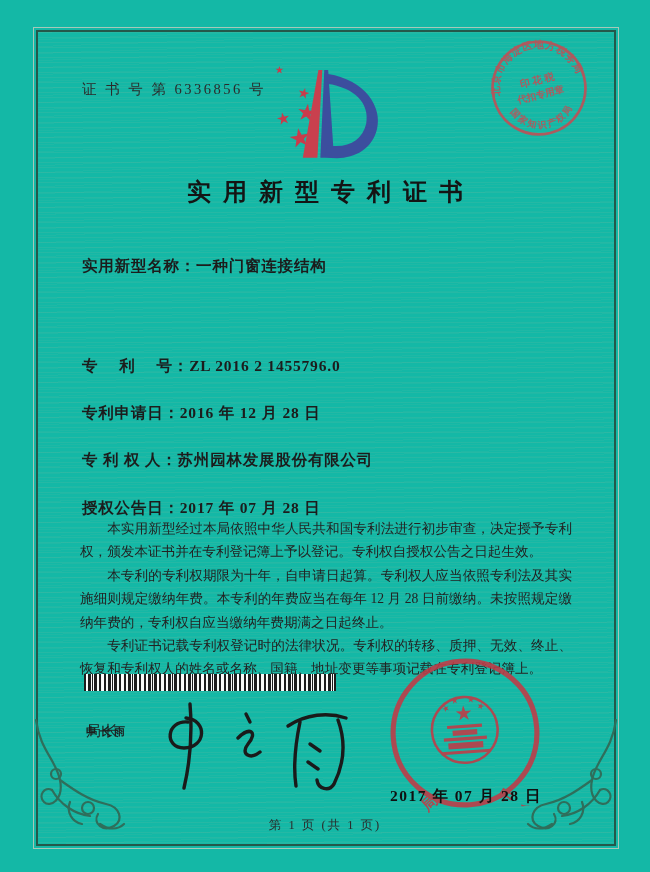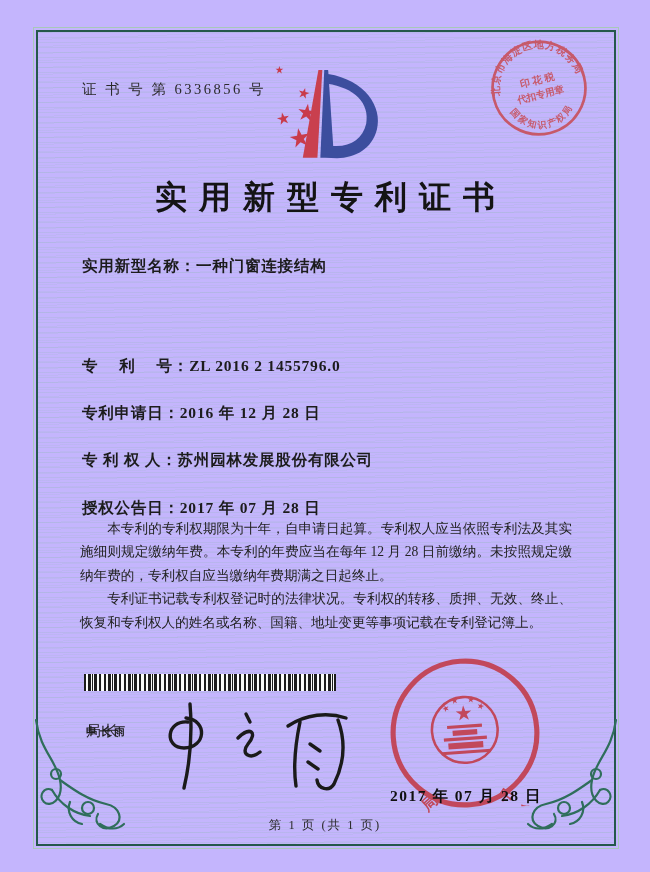--- a/index.html
+++ b/index.html
@@ -2,34 +2,34 @@
 <html><head>
 <meta charset="utf-8">
 <style>
   html,body{margin:0;padding:0;}
   body{
     width:650px;height:872px;position:relative;overflow:hidden;
     background:#fbfbf9;
     font-family:"Liberation Serif","DejaVu Serif",serif;
     color:#1d1d1d;
   }
-  .page{position:absolute;inset:0;background:#c4b5fd;}
+  .page{position:absolute;inset:0;background:#14b8a6;}
   
   .frame{
     position:absolute;left:36px;right:34px;top:30px;bottom:26px;
     border:2px solid #24584a;
     outline:1px solid #a8c8b8;
     outline-offset:2px;
     background:
       repeating-linear-gradient(180deg, rgba(126,184,156,.16) 0 1px, transparent 1px 5px),
       repeating-linear-gradient(178deg, rgba(126,184,156,.10) 0 1px, transparent 1px 7px);
   }
   .abs{position:absolute;}
   .cert-no{left:82px;top:80px;font-size:14.5px;letter-spacing:2.5px;color:#2b2b2b;}
-  .title{left:0;right:0;top:176px;text-align:center;font-size:32px;font-weight:700;
+  .title{left:0;right:0;top:176px;text-align:center;font-size:24px;font-weight:700;
          letter-spacing:12px;padding-left:12px;color:#141414;}
   .field{left:82px;right:64px;font-size:15.5px;font-weight:600;letter-spacing:.8px;color:#1c1c1c;}
   .field .lbl{white-space:pre;}
   .paras{left:80px;width:492px;top:517px;font-size:13.6px;line-height:23.4px;
          text-align:justify;color:#222;}
   .paras p{margin:0;text-indent:2em;}
   .barcode{left:84px;top:674px;width:252px;height:17px;
     background:
       repeating-linear-gradient(90deg,#1c1c1c 0 2px,transparent 2px 5px),
       repeating-linear-gradient(90deg,#1c1c1c 0 1px,transparent 1px 4px),
@@ -130,20 +130,21 @@
     <span class="lbl">专利申请日：</span><span>2016 年 12 月 28 日</span>
   </div>
   <div class="abs field" style="top:450px">
     <span class="lbl">专 利 权 人：</span><span>苏州园林发展股份有限公司</span>
   </div>
   <div class="abs field" style="top:498px">
     <span class="lbl">授权公告日：</span><span>2017 年 07 月 28 日</span>
   </div>
 
   <div class="abs paras">
+    <p>本实用新型经过本局依照中华人民共和国专利法进行初步审查，决定授予专利权，颁发本证书并在专利登记簿上予以登记。专利权自授权公告之日起生效。</p>
     <p>本专利的专利权期限为十年，自申请日起算。专利权人应当依照专利法及其实施细则规定缴纳年费。本专利的年费应当在每年 12 月 28 日前缴纳。未按照规定缴纳年费的，专利权自应当缴纳年费期满之日起终止。</p>
     <p>专利证书记载专利权登记时的法律状况。专利权的转移、质押、无效、终止、恢复和专利权人的姓名或名称、国籍、地址变更等事项记载在专利登记簿上。</p>
   </div>
 
   <div class="abs barcode"></div>
 
   <div class="abs sig-title">局长</div>
   <div class="abs sig-name">申长雨</div>
 
   <svg class="abs handsig" viewBox="0 0 215 100">

